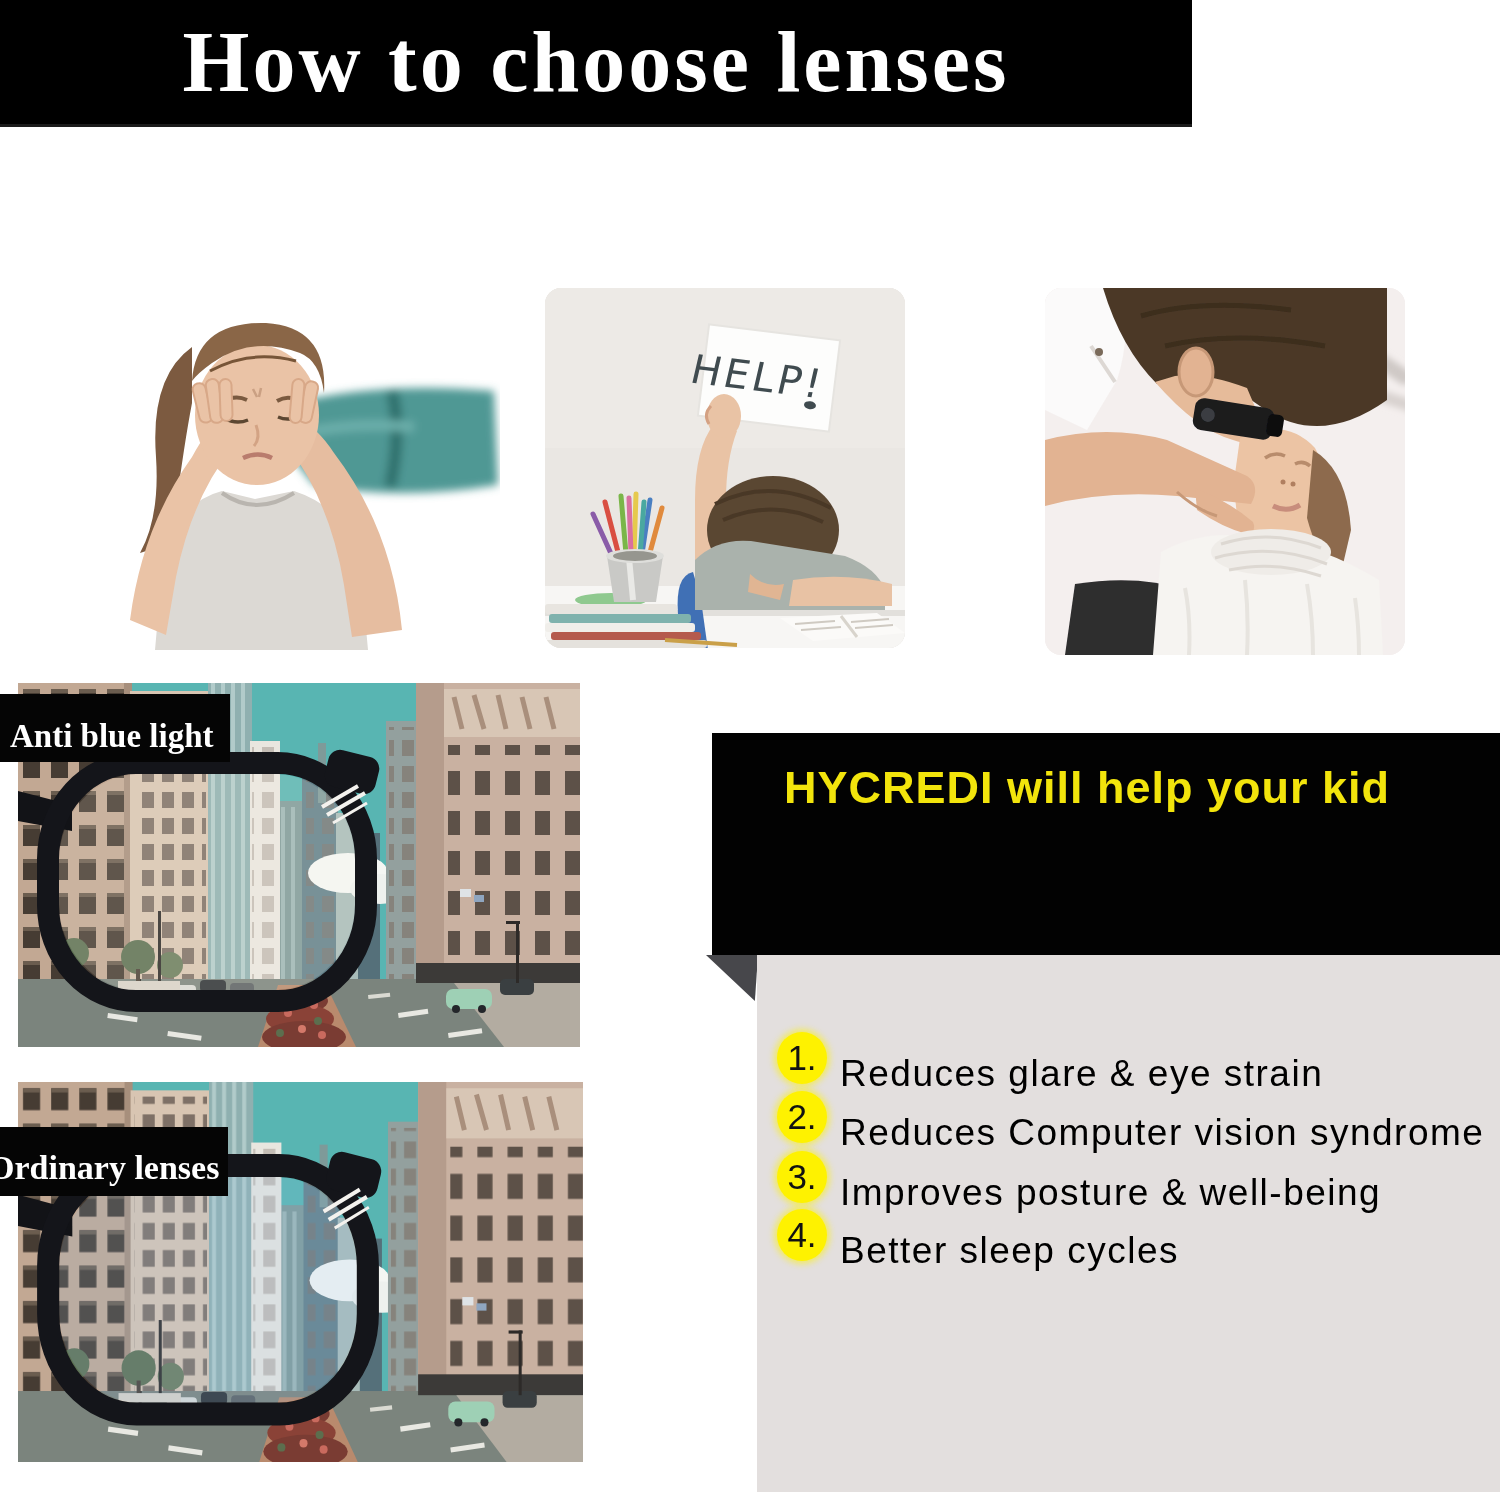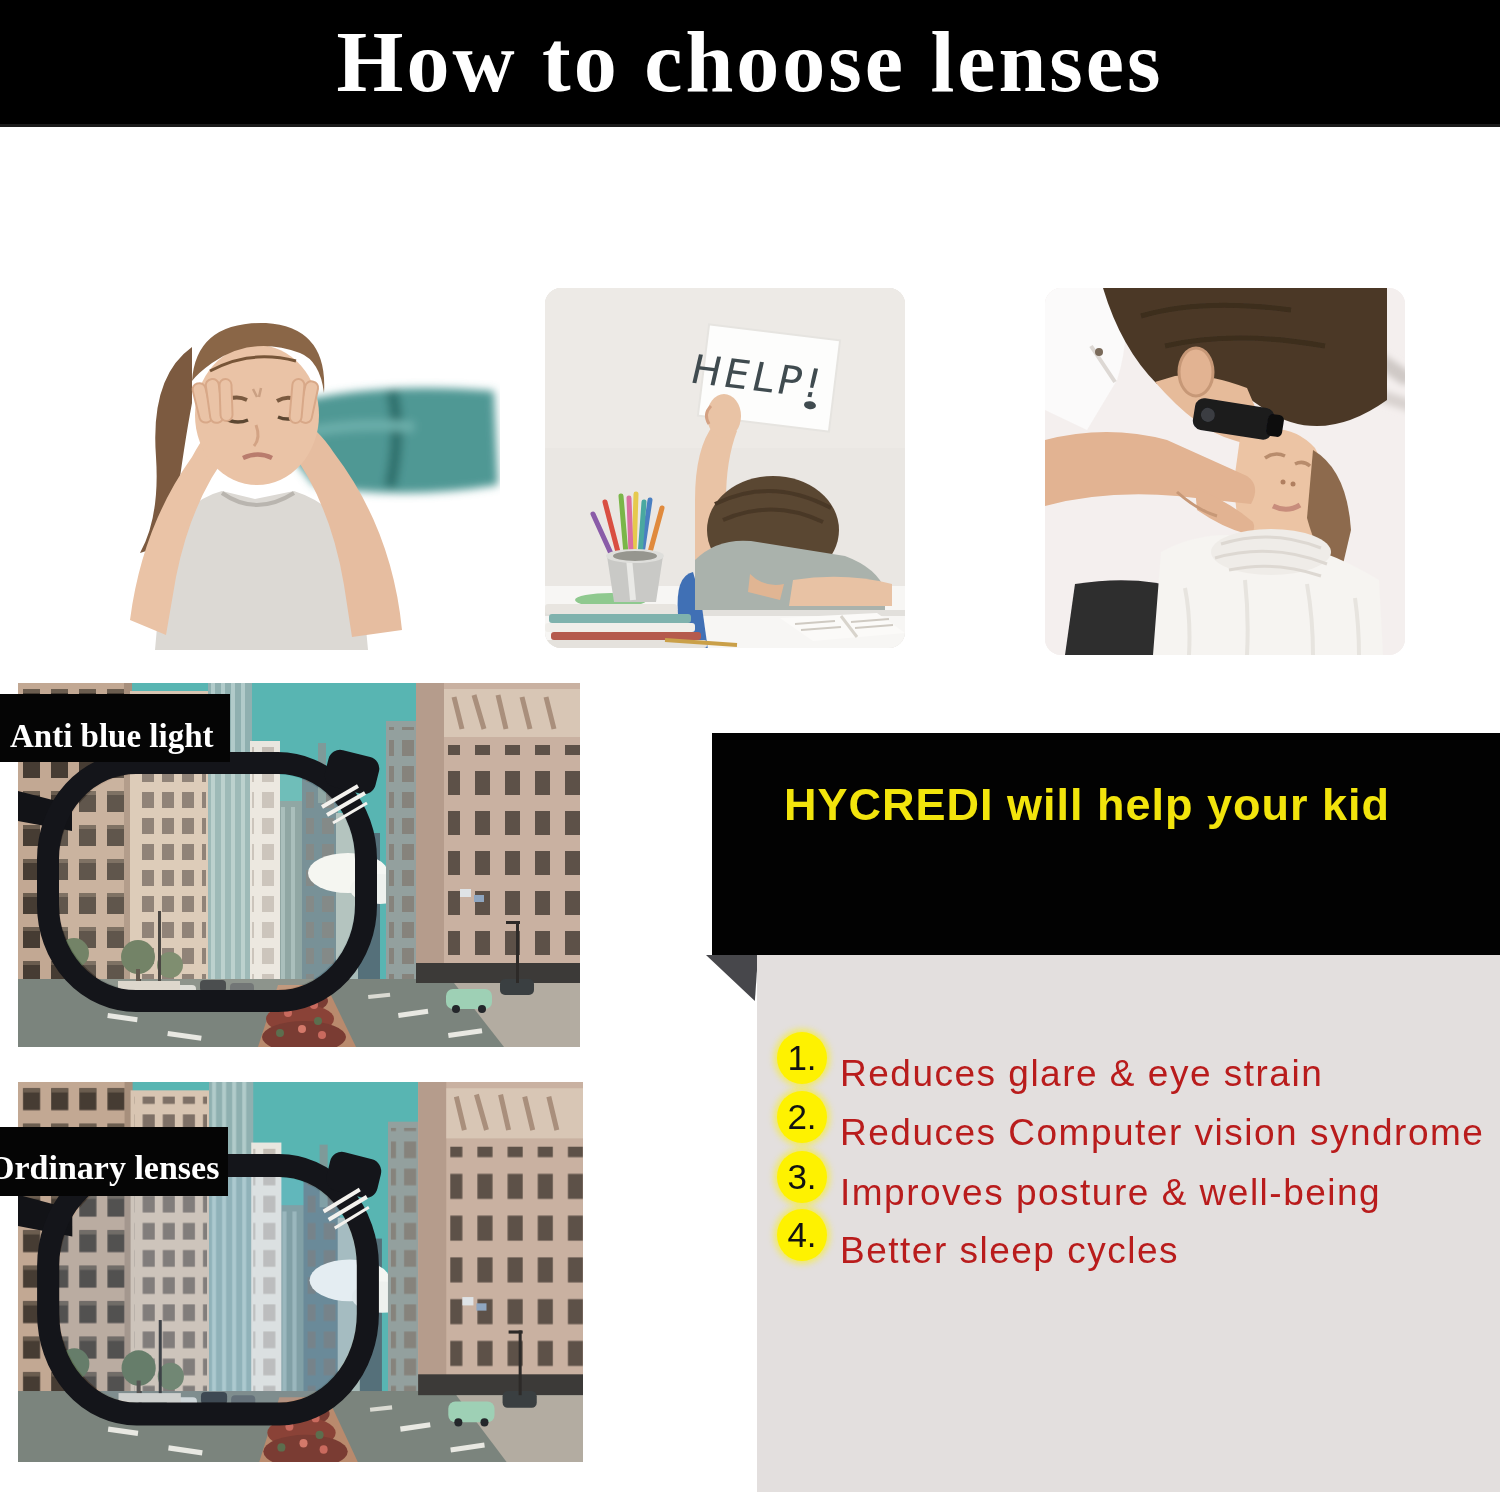--- a/index.html
+++ b/index.html
@@ -1,20 +1,20 @@
 <!DOCTYPE html>
 <html><head>
 <meta charset="utf-8">
 <style>
   html,body{margin:0;padding:0;background:#ffffff;}
   #canvas{position:relative;width:1500px;height:1500px;background:#ffffff;overflow:hidden;
           font-family:"Liberation Sans",sans-serif;}
 
   
-  .banner{position:absolute;left:0;top:0;width:1500px;height:124px;background:#000;
+  .banner{position:absolute;left:0;top:0;width:1192px;height:124px;background:#000;
           display:flex;align-items:center;justify-content:center;border-bottom:3px solid #1b1b1b;}
   .banner h1{margin:0;font-family:"Liberation Serif",serif;font-weight:700;color:#fff;
              font-size:86px;letter-spacing:3px;}
 
   
   .question{position:absolute;left:70px;top:184px;font-size:31px;color:#0d0d0d;
             letter-spacing:2.5px;word-spacing:7px;white-space:nowrap;}
 
   
   .photo{position:absolute;overflow:hidden;}
@@ -28,34 +28,34 @@
   .city svg{display:block;width:100%;height:100%;}
   .city-1{left:18px;top:683px;width:562px;height:364px;}
   .city-2{left:18px;top:1082px;width:565px;height:380px;}
   .lens-label{position:absolute;left:0;background:#050505;color:#fff;
               font-family:"Liberation Serif",serif;font-weight:700;white-space:nowrap;overflow:hidden;}
   .lens-label-1{top:694px;height:52px;line-height:52px;font-size:33px;padding:16px 16px 0 10px;}
   .lens-label-2{top:1127px;height:57px;line-height:57px;font-size:34px;padding:12px 16px 0 0;text-indent:-12px;max-width:212px;}
 
   
   .promo{position:absolute;left:712px;top:733px;width:788px;height:222px;background:#020202;
-         box-sizing:border-box;padding:44px 20px 0 72px;}
+         box-sizing:border-box;padding:27px 20px 0 72px;}
   .promo .line{font-weight:700;font-size:45px;line-height:55px;color:#f2e40c;letter-spacing:1px;white-space:nowrap;}
   .fold{position:absolute;left:706px;top:955px;width:52px;height:46px;background:#47474b;
         clip-path:polygon(0 0,100% 0,94% 100%);}
 
   
   .panel{position:absolute;left:757px;top:955px;width:743px;height:537px;background:#e3dfde;}
   .benefit{position:absolute;left:20px;display:flex;align-items:center;gap:13px;}
   .b-row-0{top:66px;} .b-row-1{top:125px;} .b-row-2{top:185px;} .b-row-3{top:243px;}
   .b-num{width:50px;height:52px;border-radius:50%;background:#fef200;
          box-shadow:0 0 6px 3px rgba(254,242,0,.55);
          display:flex;align-items:center;justify-content:center;
          font-size:35px;color:#121212;flex:0 0 auto;}
-  .b-text{font-size:37px;color:#b91c1c;letter-spacing:1.5px;white-space:nowrap;margin-top:32px;}
+  .b-text{font-size:37px;color:#000000;letter-spacing:1.5px;white-space:nowrap;margin-top:32px;}
 
   .defs-holder{position:absolute;width:0;height:0;overflow:hidden;}
 </style>
 </head>
 <body>
 
 <div id="canvas">
 
   <svg class="defs-holder" aria-hidden="true">
     <defs>

